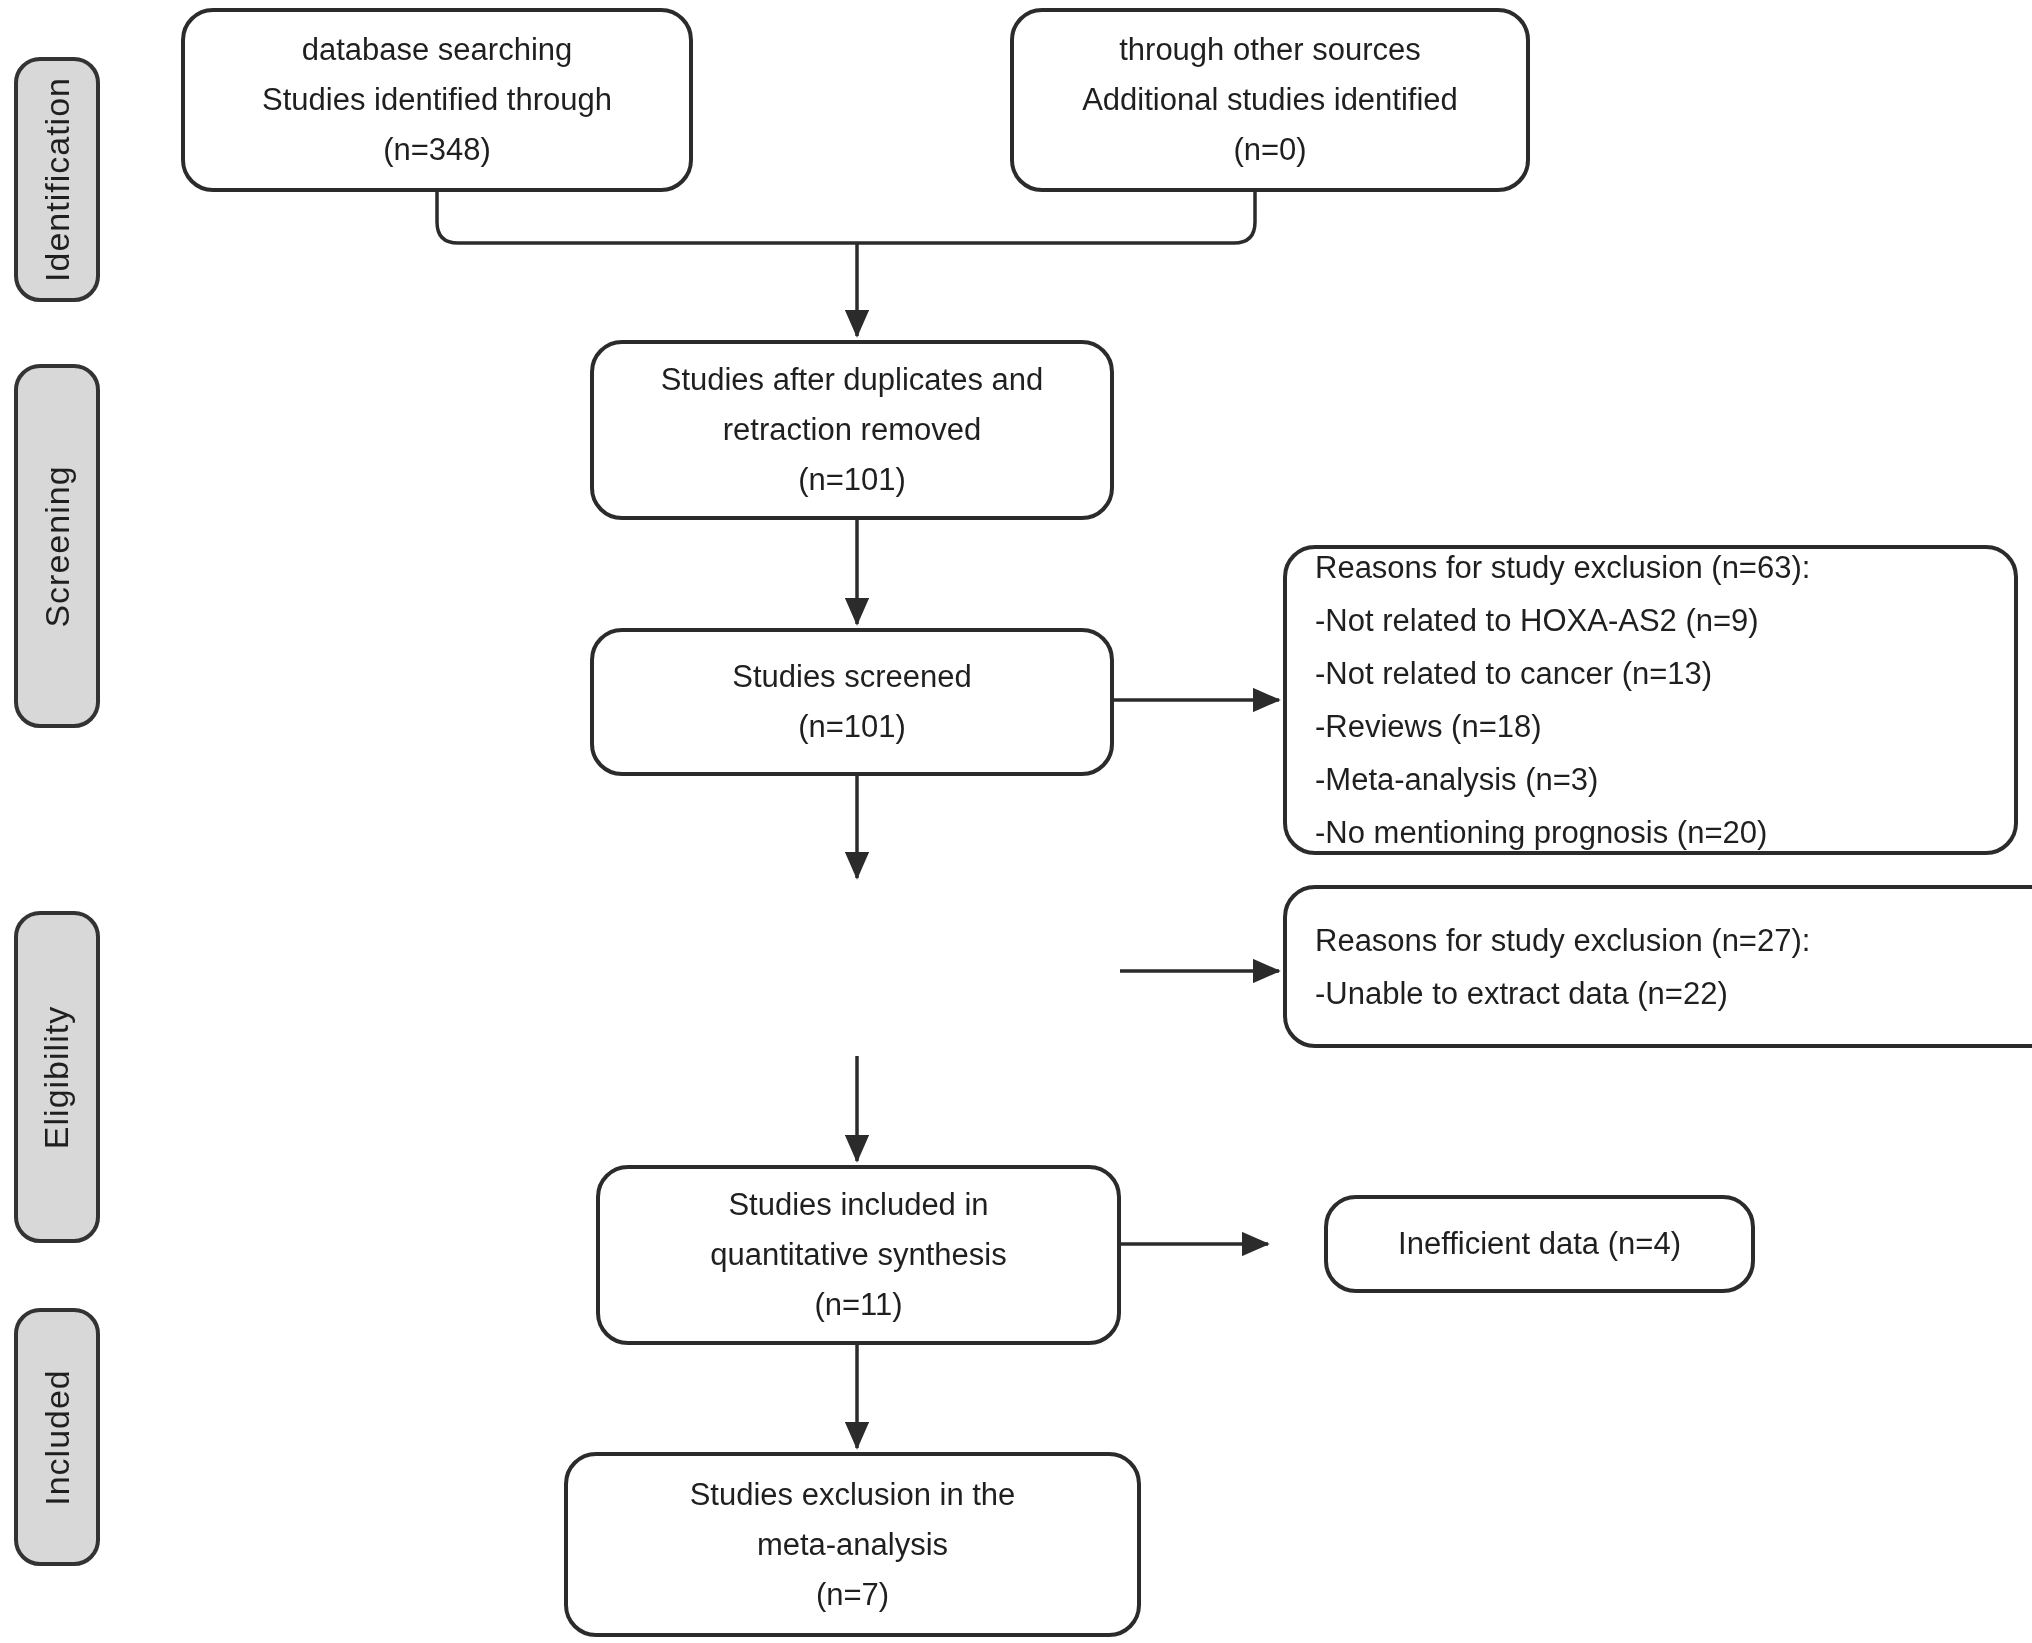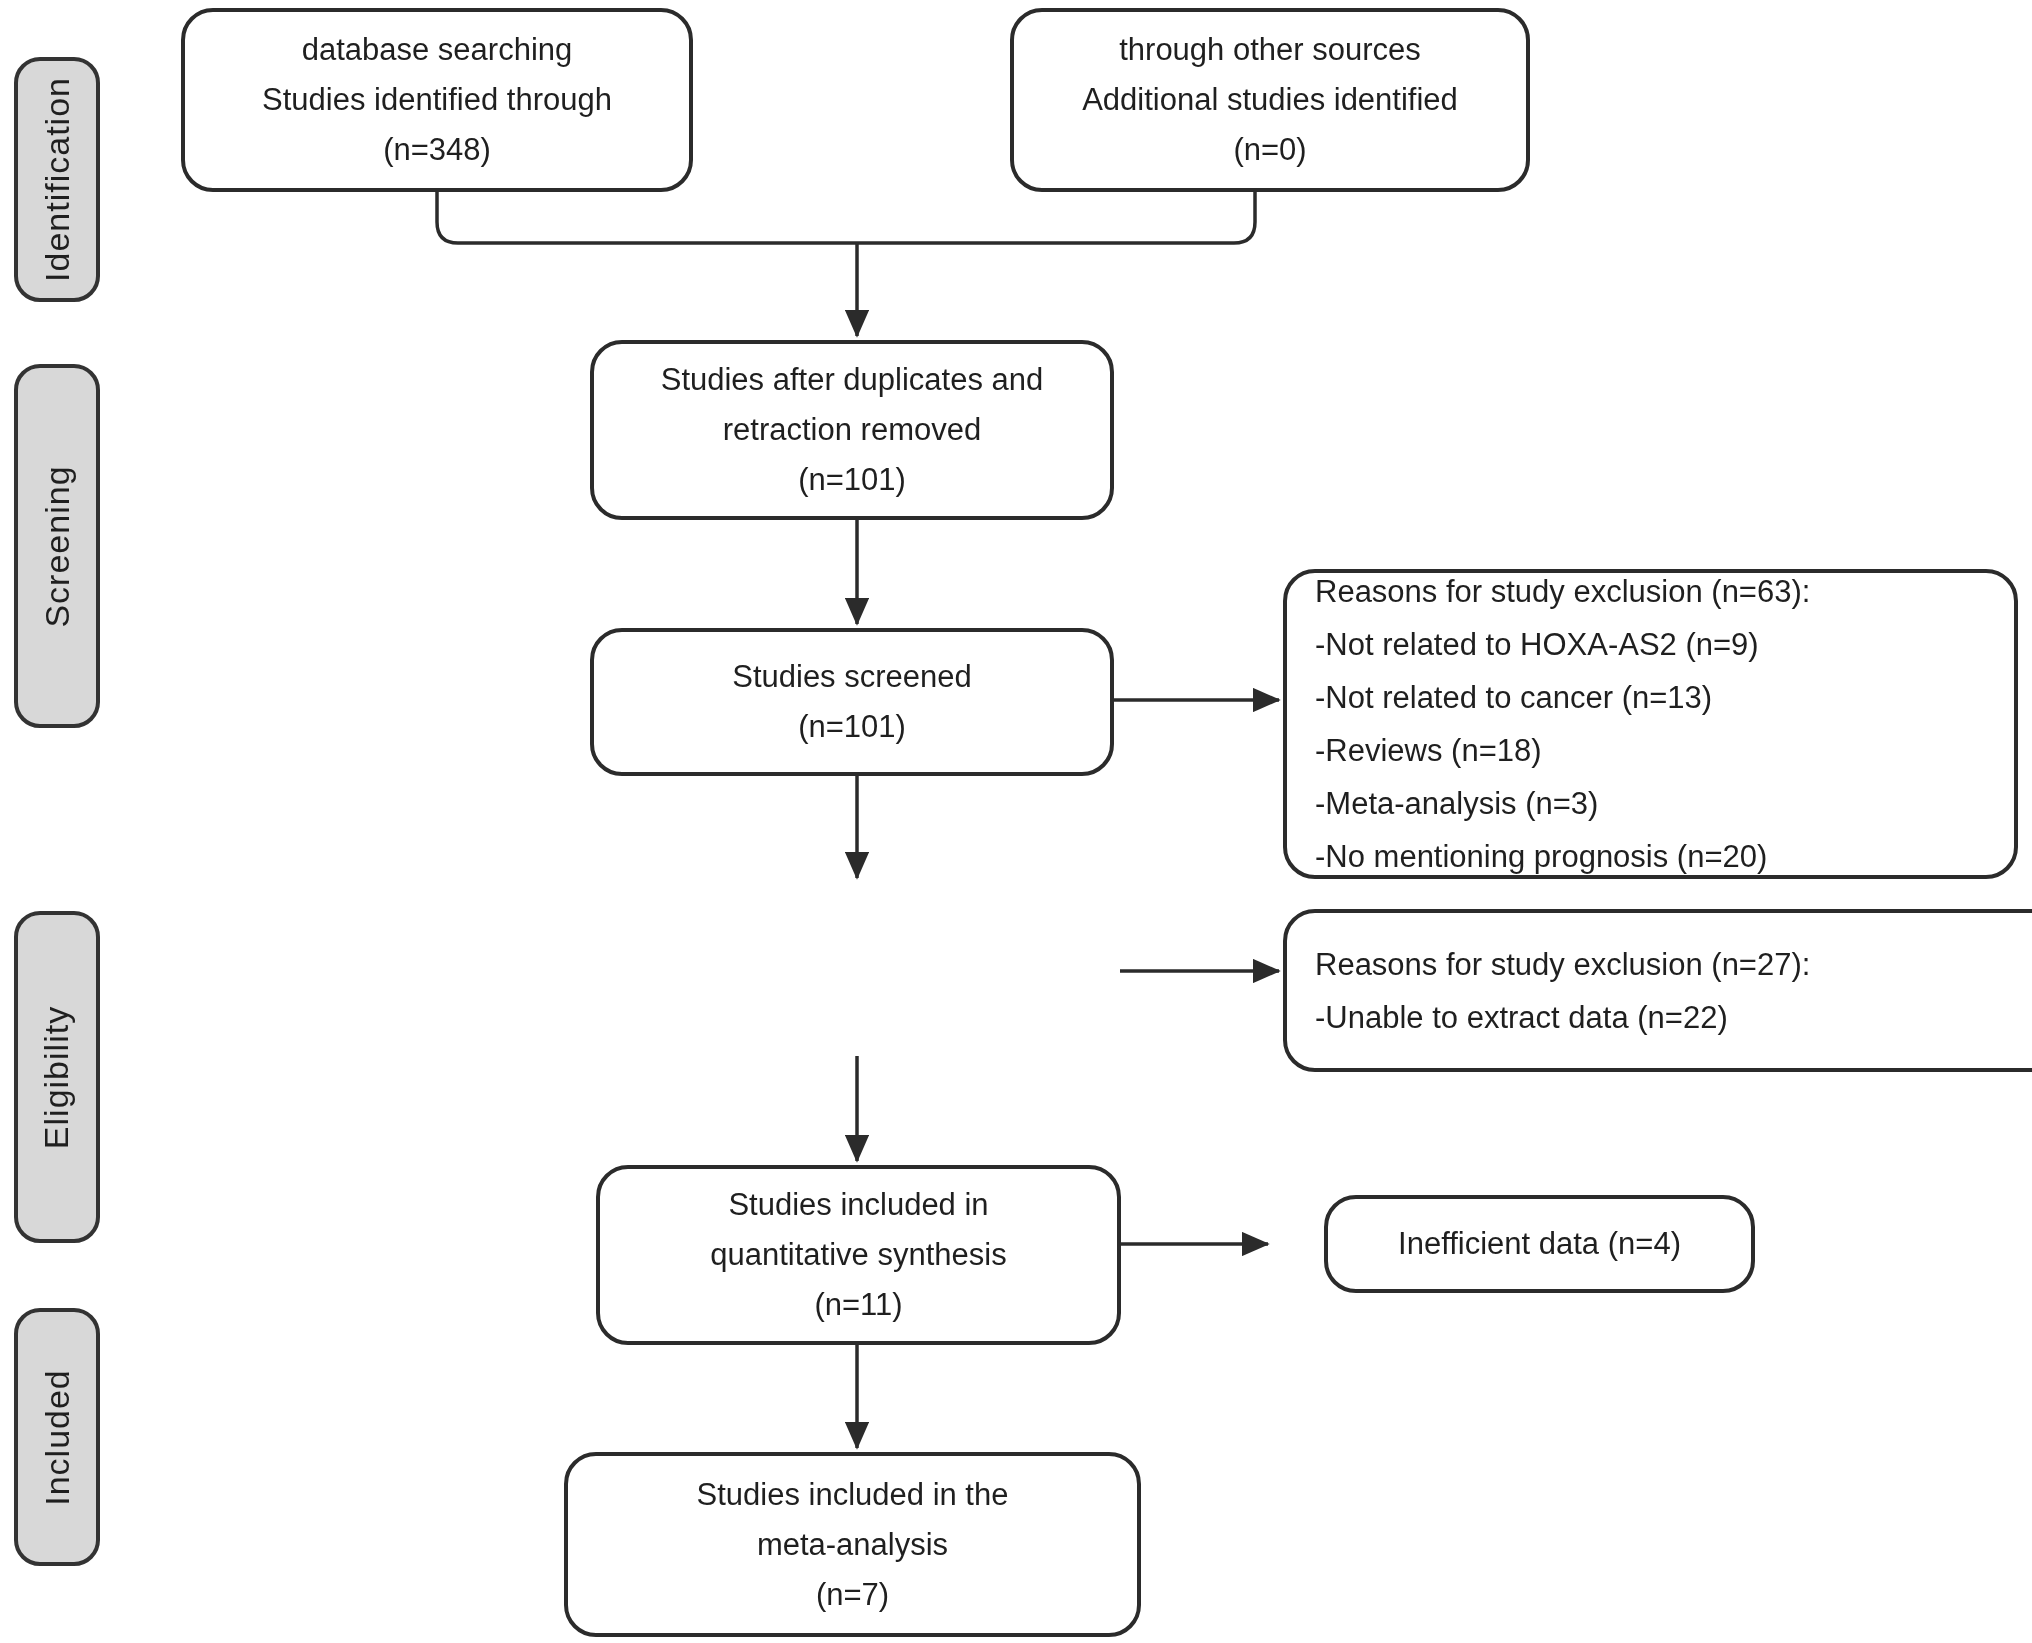--- a/index.html
+++ b/index.html
@@ -36,21 +36,20 @@
     text-align:center;
     font-size:31px;
     line-height:50px;
   }
   .fbox.leftalign{
     align-items:flex-start;
     text-align:left;
     padding-left:28px;
     padding-right:14px;
     line-height:53px;
-    margin-top:24px;
   }
   .fline{white-space:nowrap;}
   .stage{
     position:absolute;
     box-sizing:border-box;
     background:var(--label-fill);
     border:4px solid var(--label-border);
     border-radius:26px;
     display:flex;
     align-items:center;
@@ -140,18 +139,18 @@
     <div class="fline">Studies included in</div>
     <div class="fline">quantitative synthesis</div>
     <div class="fline">(n=11)</div>
   </div>
 
   <div class="fbox" style="left:1324px;top:1195px;width:431px;height:98px">
     <div class="fline">Inefficient data (n=4)</div>
   </div>
 
   <div class="fbox" style="left:564px;top:1452px;width:577px;height:185px">
-    <div class="fline">Studies included in the</div>
+    <div class="fline">Studies exclusion in the</div>
     <div class="fline">meta-analysis</div>
     <div class="fline">(n=7)</div>
   </div>
 
 </div>
 
 </body></html>

